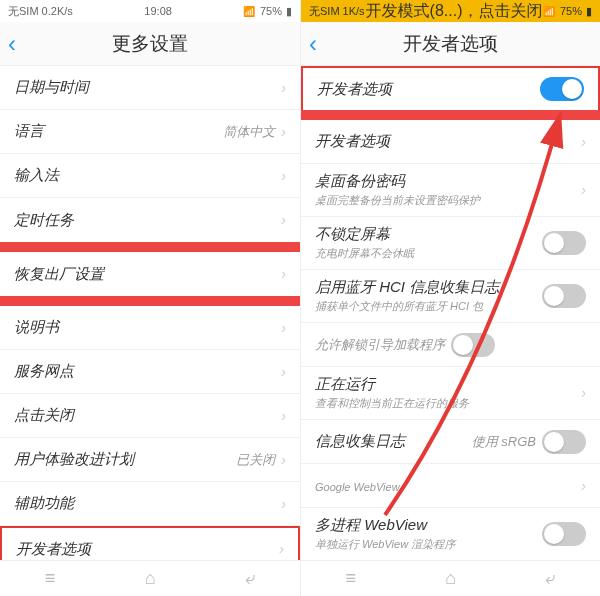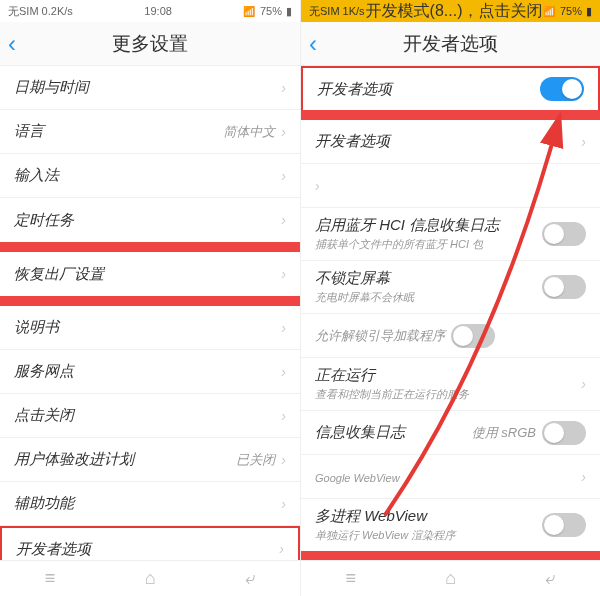--- a/index.html
+++ b/index.html
@@ -161,35 +161,39 @@
 </div>
       </div>
       <div class="group">
         <div class="row">
           <div class="row-main">
             <span class="row-label">开发者选项</span>
           </div>
           <span class="chevron">›</span>
         </div>
         <div class="row">
-          <span class="chevron">›</span>
+          <div class="row-main">
+            <span class="row-label">桌面备份密码</span>
+            <span class="row-sub">桌面完整备份当前未设置密码保护</span>
+          </div>
+          <span class="chevron">›</span>
+        </div>
+        <div class="row">
+          <div class="row-main">
+            <span class="row-label">不锁定屏幕</span>
+            <span class="row-sub">充电时屏幕不会休眠</span>
+          </div>
+          <div class="toggle ">
+            <div class="knob"></div>
+          </div>
         </div>
         <div class="row">
           <div class="row-main">
             <span class="row-label">启用蓝牙 HCI 信息收集日志</span>
             <span class="row-sub">捕获单个文件中的所有蓝牙 HCI 包</span>
-          </div>
-          <div class="toggle ">
-            <div class="knob"></div>
-          </div>
-        </div>
-        <div class="row">
-          <div class="row-main">
-            <span class="row-label">不锁定屏幕</span>
-            <span class="row-sub">充电时屏幕不会休眠</span>
           </div>
           <div class="toggle ">
             <div class="knob"></div>
           </div>
         </div>
         <div class="row">
           <span class="row-value">允许解锁引导加载程序</span>
           <div class="toggle ">
             <div class="knob"></div>
           </div>

